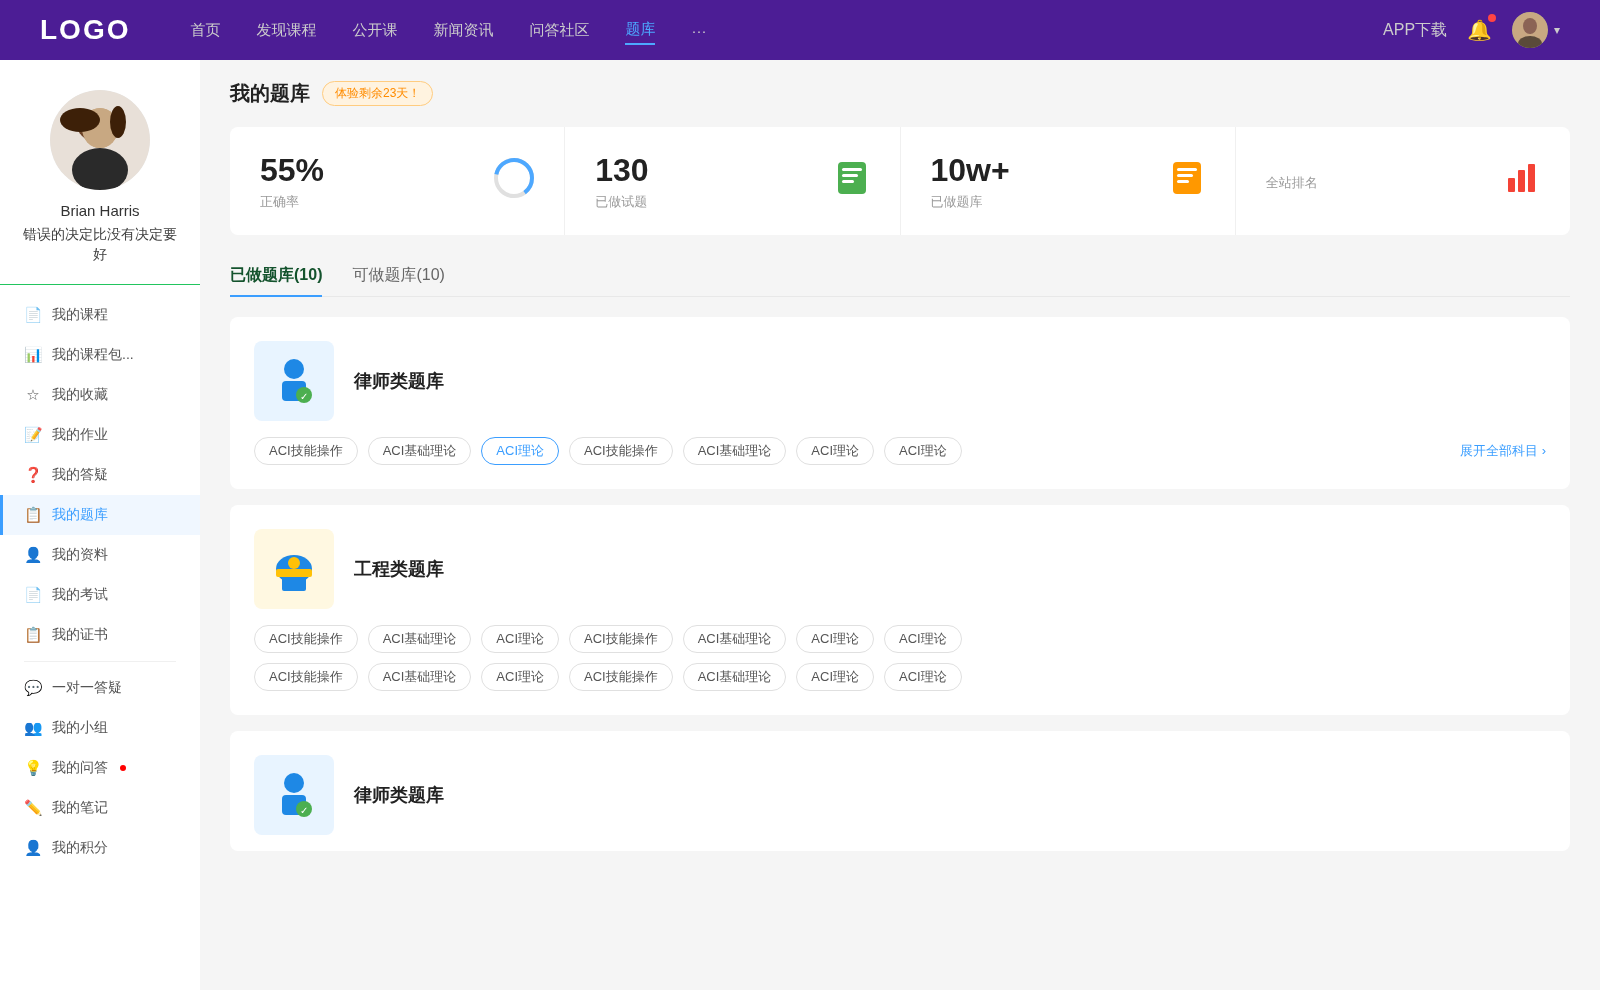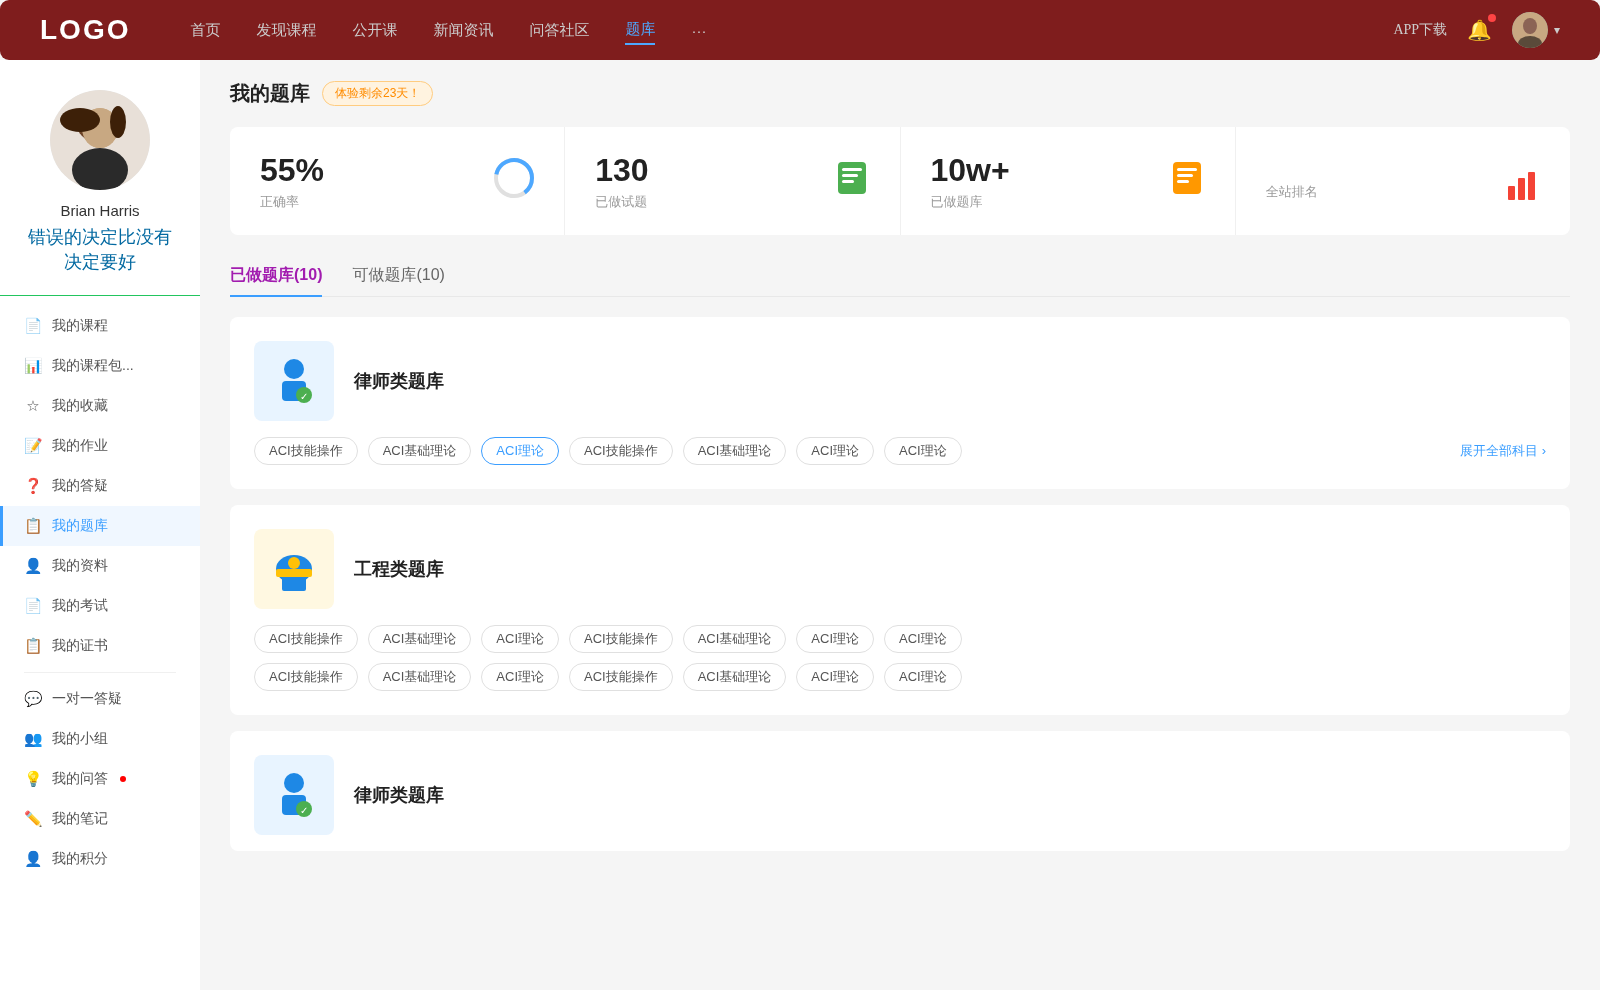--- a/index.html
+++ b/index.html
@@ -1,28 +1,27 @@
 <!DOCTYPE html>
 <html><head>
   <meta charset="utf-8">
   <style>
     * { box-sizing: border-box; margin: 0; padding: 0; }
     body { font-family: -apple-system, BlinkMacSystemFont, 'PingFang SC', 'Microsoft YaHei', sans-serif; background: #f5f5f5; color: #333; font-size: 14px; }
 
     
     .navbar {
-      background: #7f1d1d;
+      background: #4c1d95;
       height: 60px;
       display: flex;
       align-items: center;
       padding: 0 40px;
       position: fixed;
       top: 0; left: 0; right: 0;
       z-index: 100;
-      border-radius: 9px;
     }
     .navbar-logo {
       color: white;
       font-size: 28px;
       font-weight: bold;
       margin-right: 60px;
       letter-spacing: 2px;
     }
     .navbar-nav {
       display: flex;
@@ -41,23 +40,22 @@
       color: #4da8ff;
       border-bottom: 2px solid #4da8ff;
     }
     .navbar-right {
       display: flex;
       align-items: center;
       gap: 20px;
     }
     .app-download {
       color: #ccc;
-      font-size: 14px;
-      cursor: pointer;
-      font-family: Liberation Serif, serif;
+      font-size: 16px;
+      cursor: pointer;
     }
     .bell-icon {
       color: #ccc;
       font-size: 20px;
       cursor: pointer;
       position: relative;
     }
     .bell-badge {
       position: absolute;
       top: -4px;
@@ -118,22 +116,22 @@
       justify-content: center;
     }
     .profile-avatar svg { width: 100px; height: 100px; }
     .profile-name {
       font-size: 15px;
       font-weight: 500;
       color: #333;
       margin-bottom: 6px;
     }
     .profile-motto {
-      font-size: 18px;
-      color: #0369a1;
+      font-size: 14px;
+      color: #404040;
       line-height: 1.4;
     }
     .sidebar-menu {
       padding: 10px 0;
     }
     .menu-item {
       display: flex;
       align-items: center;
       padding: 11px 24px;
       cursor: pointer;
@@ -195,21 +193,20 @@
     }
 
     
     .stats-row {
       display: flex;
       gap: 0;
       background: white;
       border-radius: 8px;
       margin-bottom: 20px;
       overflow: hidden;
-      align-items: flex-end;
     }
     .stat-card {
       flex: 1;
       padding: 24px 30px;
       display: flex;
       align-items: center;
       gap: 16px;
       border-right: 1px solid #f0f0f0;
     }
     .stat-card:last-child { border-right: none; }
@@ -235,21 +232,21 @@
       border-bottom: 1px solid #e8e8e8;
     }
     .tab {
       padding: 10px 0;
       font-size: 16px;
       cursor: pointer;
       color: #666;
       position: relative;
     }
     .tab.active {
-      color: #a21caf;
+      color: #14532d;
       font-weight: 600;
     }
     .tab.active::after {
       content: '';
       position: absolute;
       bottom: -1px;
       left: 0; right: 0;
       height: 2px;
       background: #3b9eff;
     }

